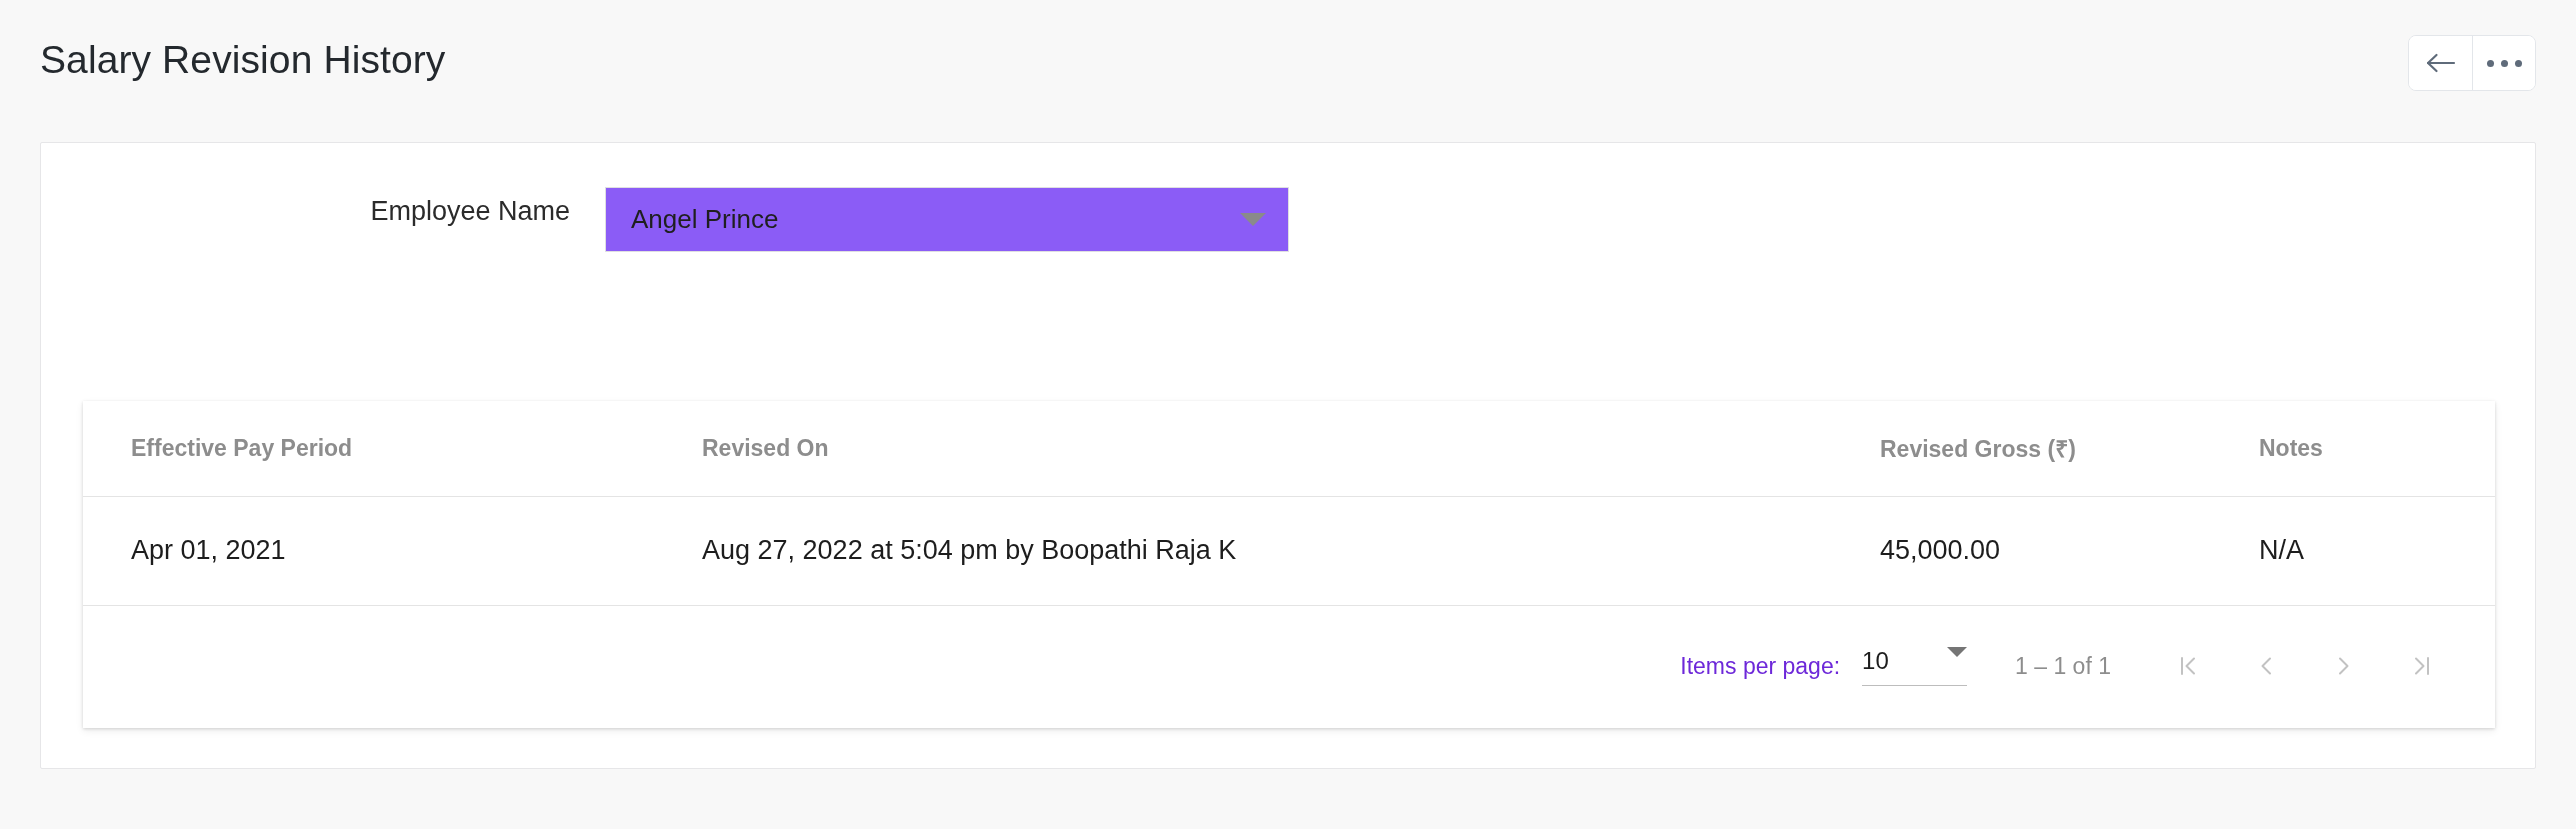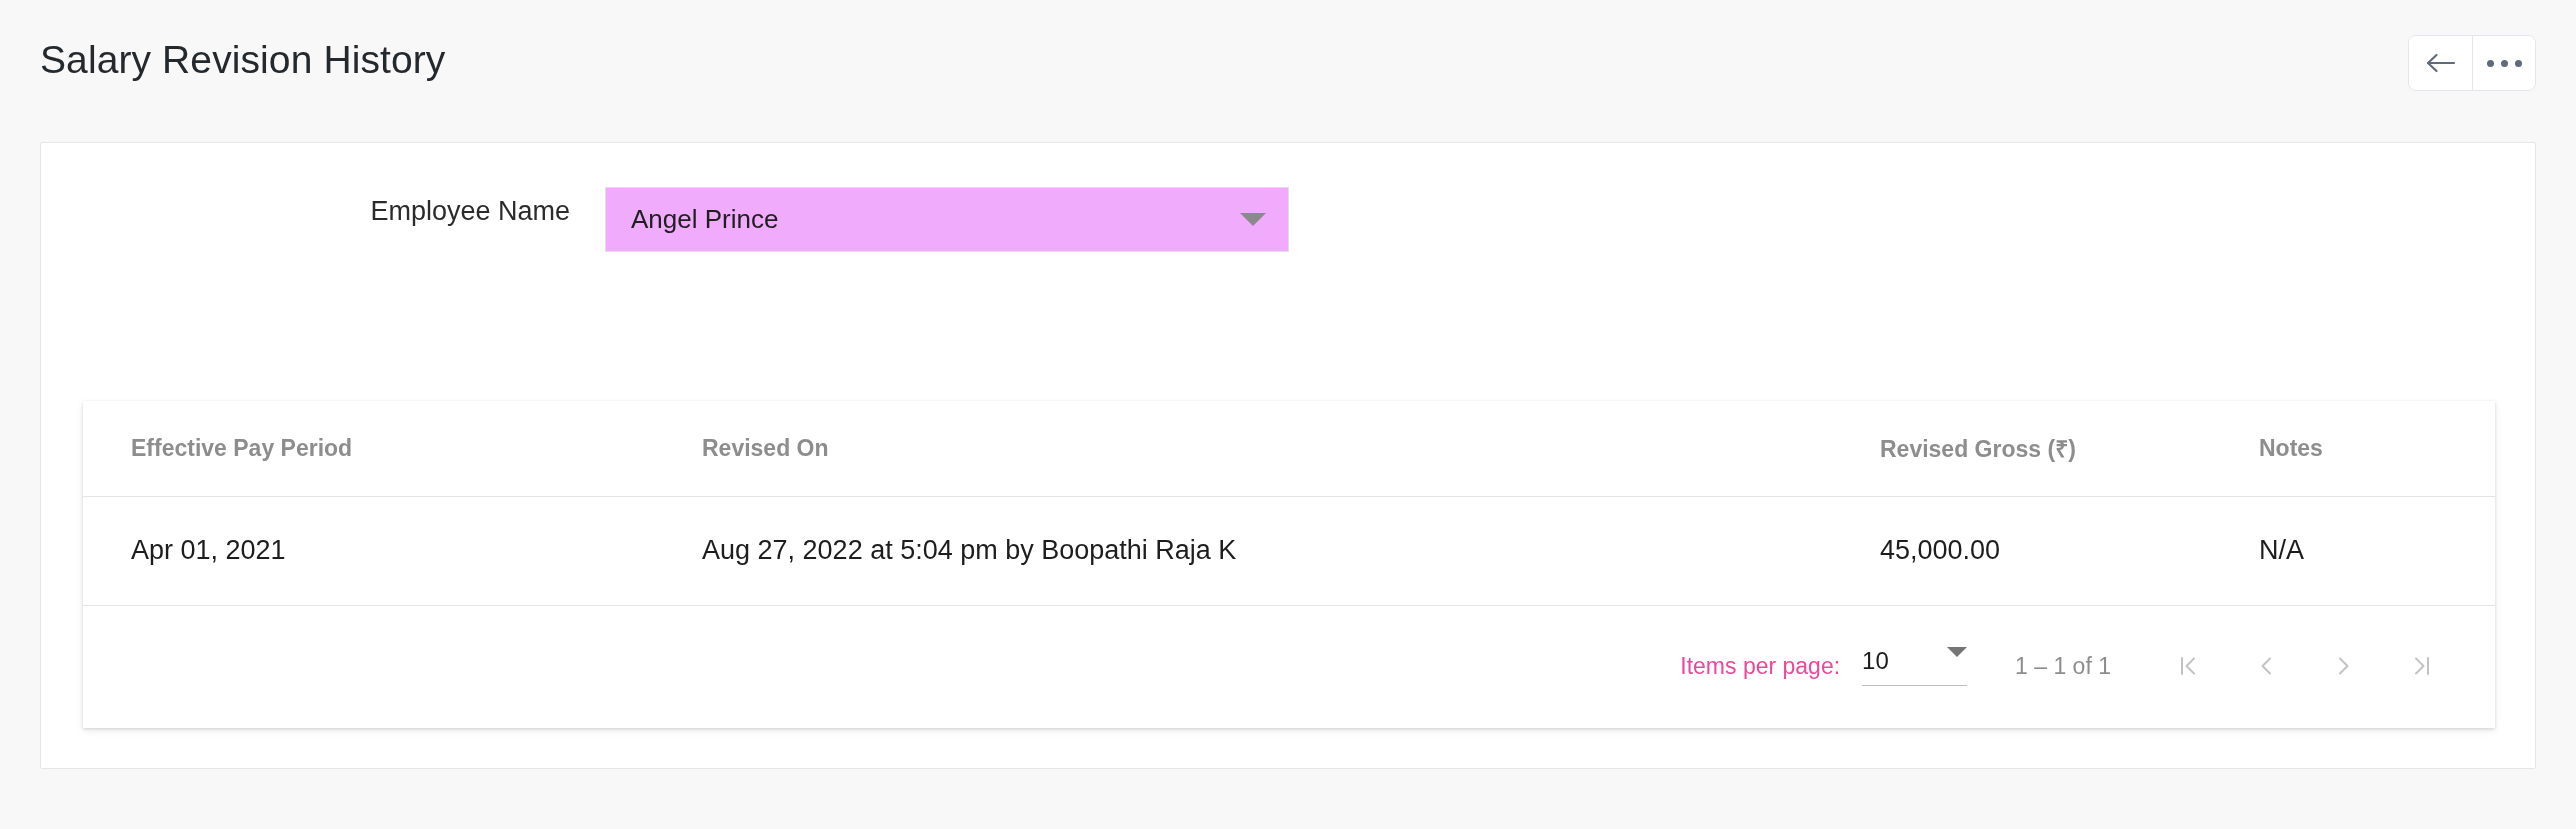--- a/index.html
+++ b/index.html
@@ -90,21 +90,21 @@
     width: 529px;
     text-align: right;
     font-size: 27px;
     color: #2b2b2b;
     white-space: nowrap;
   }
   .select-box {
     position: absolute;
     left: 564px; top: 8px;
     width: 684px; height: 65px;
-    background: #f0abfc;
+    background: #8b5cf6;
     border: 1px solid #dfdfe1;
     display: flex;
     align-items: center;
     padding: 0 22px 0 25px;
     cursor: pointer;
   }
   .select-value {
     flex: 1;
     font-size: 26px;
     color: #1f1f1f;
@@ -161,21 +161,21 @@
     left: 0; bottom: 0;
     width: 100%;
     height: 124px;
     display: flex;
     align-items: center;
     justify-content: flex-end;
     padding-right: 34px;
   }
   .ipp-label {
     font-size: 23px;
-    color: #ec4899;
+    color: #6d28d9;
     white-space: nowrap;
     margin-right: 22px;
   }
   .ipp-select {
     display: flex;
     align-items: flex-start;
     width: 105px;
     border-bottom: 1px solid #bdbdbd;
     padding-bottom: 10px;
     margin-right: 48px;

